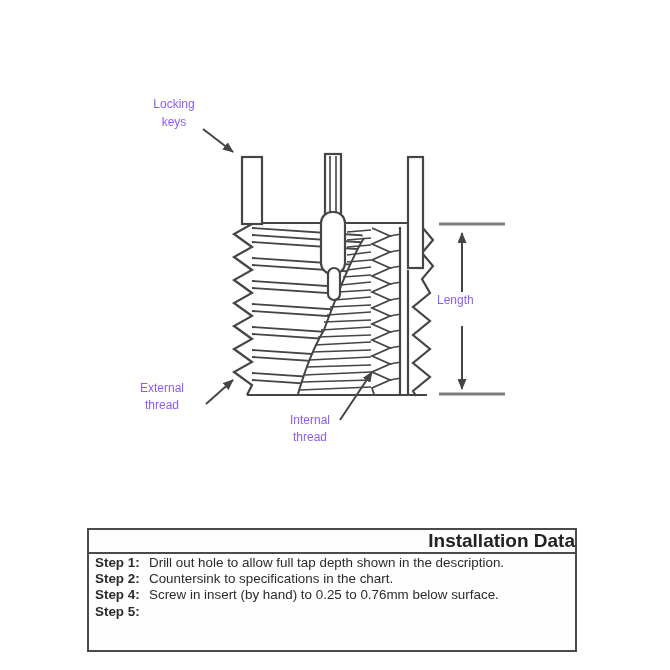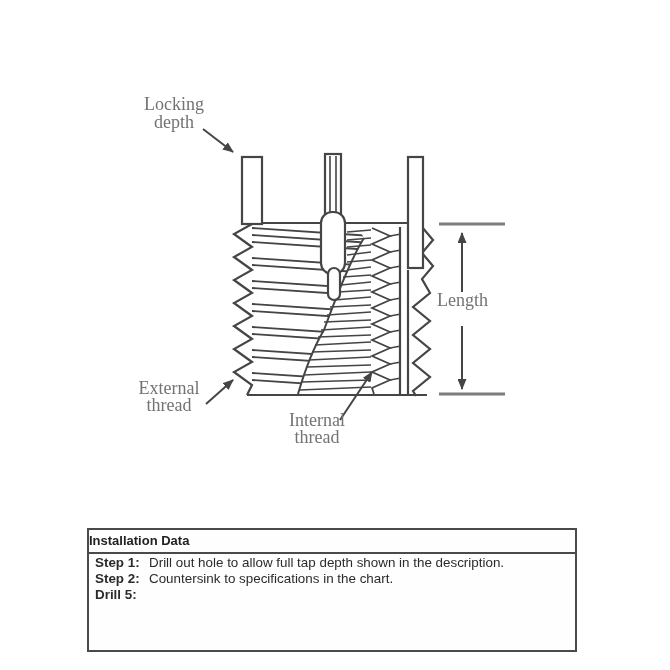--- a/index.html
+++ b/index.html
@@ -1,33 +1,33 @@
 <!DOCTYPE html>
 <html><head>
 <meta charset="utf-8">
 <style>
   html,body{margin:0;padding:0;background:#ffffff;}
   .stage{
     position:relative;width:670px;height:670px;background:#ffffff;overflow:hidden;
     font-family:"Liberation Sans","DejaVu Sans",sans-serif;color:#1f1f1f;
   }
   .art{position:absolute;left:0;top:0;width:670px;height:670px;}
-  .lbl{position:absolute;font-size:18px;line-height:18px;color:#737373;white-space:nowrap;font-family:Liberation Serif, serif;}
+  .lbl{position:absolute;font-size:12px;line-height:18px;color:#8b5cf6;white-space:nowrap;}
   .lbl.center{text-align:center;white-space:normal;}
   .lbl-locking{left:133px;top:95px;width:82px;}
   .lbl-length{left:437px;top:291px;}
-  .lbl-external{left:126px;top:380px;width:86px;line-height:17px;}
-  .lbl-internal{left:275px;top:412px;width:84px;line-height:17px;}
+  .lbl-external{left:119px;top:380px;width:86px;line-height:17px;}
+  .lbl-internal{left:268px;top:412px;width:84px;line-height:17px;}
   .itable{
     position:absolute;left:87px;top:528px;width:490px;height:124px;
     border:2px solid #4a4a4a;box-sizing:border-box;background:#fefefe;
   }
   .ithead{
     height:24px;border-bottom:2px solid #4a4a4a;box-sizing:border-box;
-    text-align:left;font-weight:bold;font-size:13px;line-height:22px;color:#222;
+    text-align:right;font-weight:bold;font-size:19px;line-height:22px;color:#222;
   }
   .itbody{padding:1px 3px 7px 6px;}
   .irow{display:flex;font-size:13.4px;line-height:16.2px;color:#2b2b2b;}
   .ilabel{font-weight:bold;width:54px;flex:none;}
   .itext{flex:1;}
 </style>
 </head>
 <body>
 
 <div class="stage">
@@ -103,21 +103,21 @@
     <g>
       <path d="M439,224 L505,224" stroke="#7d7d7d" stroke-width="3" fill="none"></path>
       <path d="M439,394 L505,394" stroke="#7d7d7d" stroke-width="3" fill="none"></path>
       <path d="M462,292 L462,233" stroke="#454545" stroke-width="2" fill="none" marker-end="url(#arr)"></path>
       <path d="M462,326 L462,389" stroke="#454545" stroke-width="2" fill="none" marker-end="url(#arr)"></path>
     </g>
   </svg>
 
   <div class="lbl center lbl-locking">
     <div>Locking</div>
-    <div>depth</div>
+    <div>keys</div>
   </div>
 
   <div class="lbl lbl-length">Length</div>
 
   <div class="lbl center lbl-external">
     <div>External</div>
     <div>thread</div>
   </div>
 
   <div class="lbl center lbl-internal">
@@ -130,18 +130,22 @@
     <div class="itbody">
       <div class="irow">
         <span class="ilabel">Step 1:</span>
         <span class="itext">Drill out hole to allow full tap depth shown in the description.</span>
       </div>
       <div class="irow">
         <span class="ilabel">Step 2:</span>
         <span class="itext">Countersink to specifications in the chart.</span>
       </div>
       <div class="irow">
-        <span class="ilabel">Drill 5:</span>
+        <span class="ilabel">Step 4:</span>
+        <span class="itext">Screw in insert (by hand) to 0.25 to 0.76mm below surface.</span>
+      </div>
+      <div class="irow">
+        <span class="ilabel">Step 5:</span>
       </div>
     </div>
   </div>
 
 </div>
 
 </body></html>

